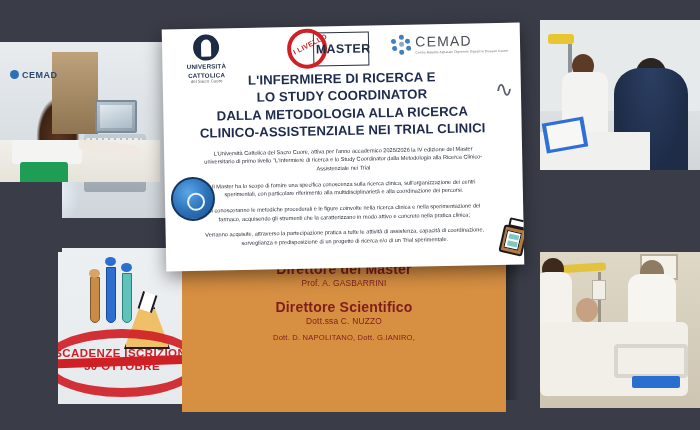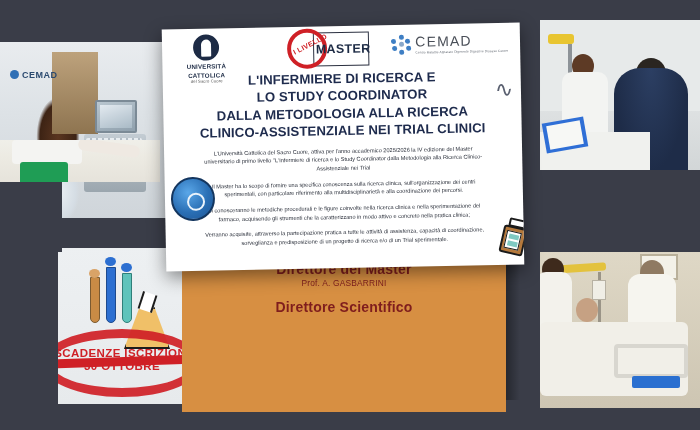--- a/index.html
+++ b/index.html
@@ -270,22 +270,24 @@
 
   <div class="or-shadow"></div>
   <div class="orange">
     <div class="or-inner">
 
       <div class="or-h">Direttore del Master</div>
       <div class="or-n">Prof. A. GASBARRINI</div>
       <div class="or-gap"></div>
 
       <div class="or-h">Direttore Scientifico</div>
+      <div class="or-n">Dott.ssa C. NUZZO</div>
       <div class="or-gap"></div>
 
+      <div class="or-n small">Dott. D. NAPOLITANO, Dott. G.IANIRO,</div>
       <div class="or-gap"></div>
 
 
     </div>
   </div>
 
   <div class="flyer">
 
     <div class="flyer-head">
 

